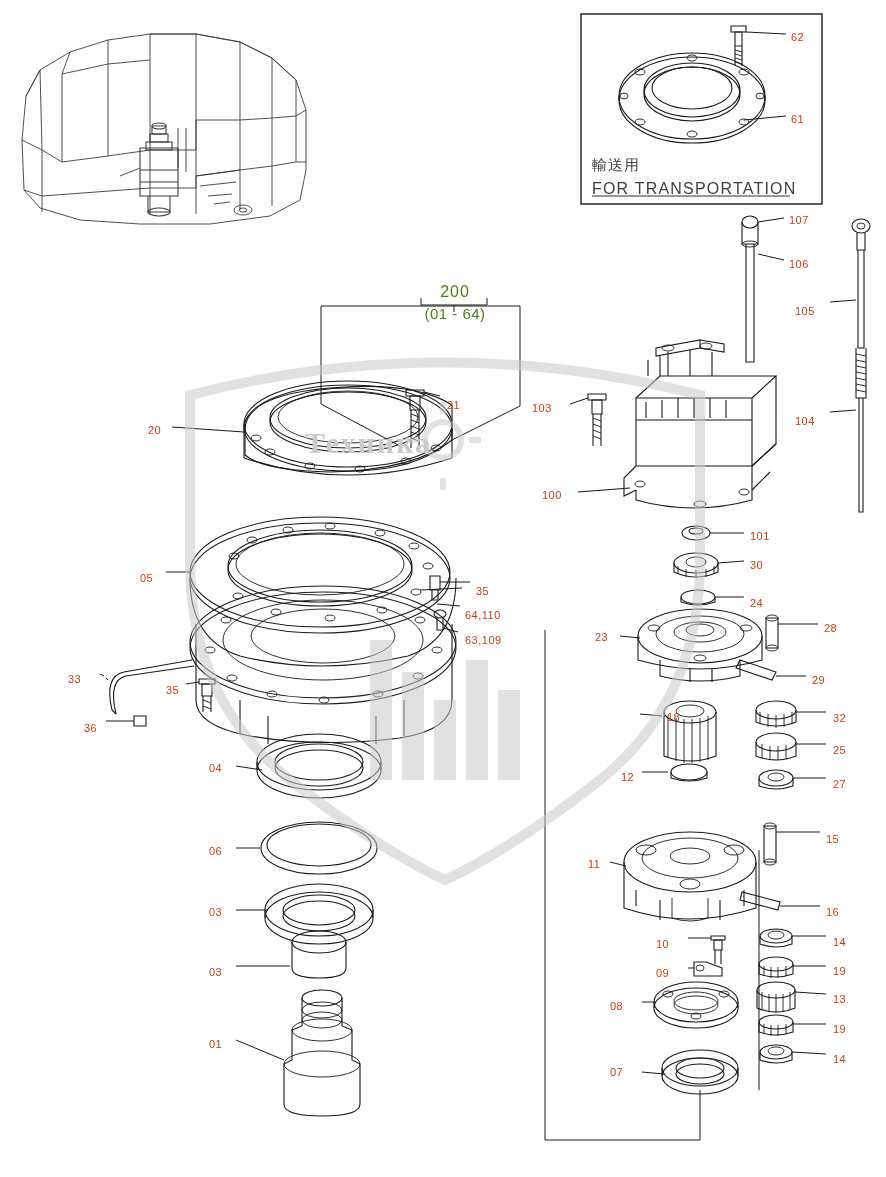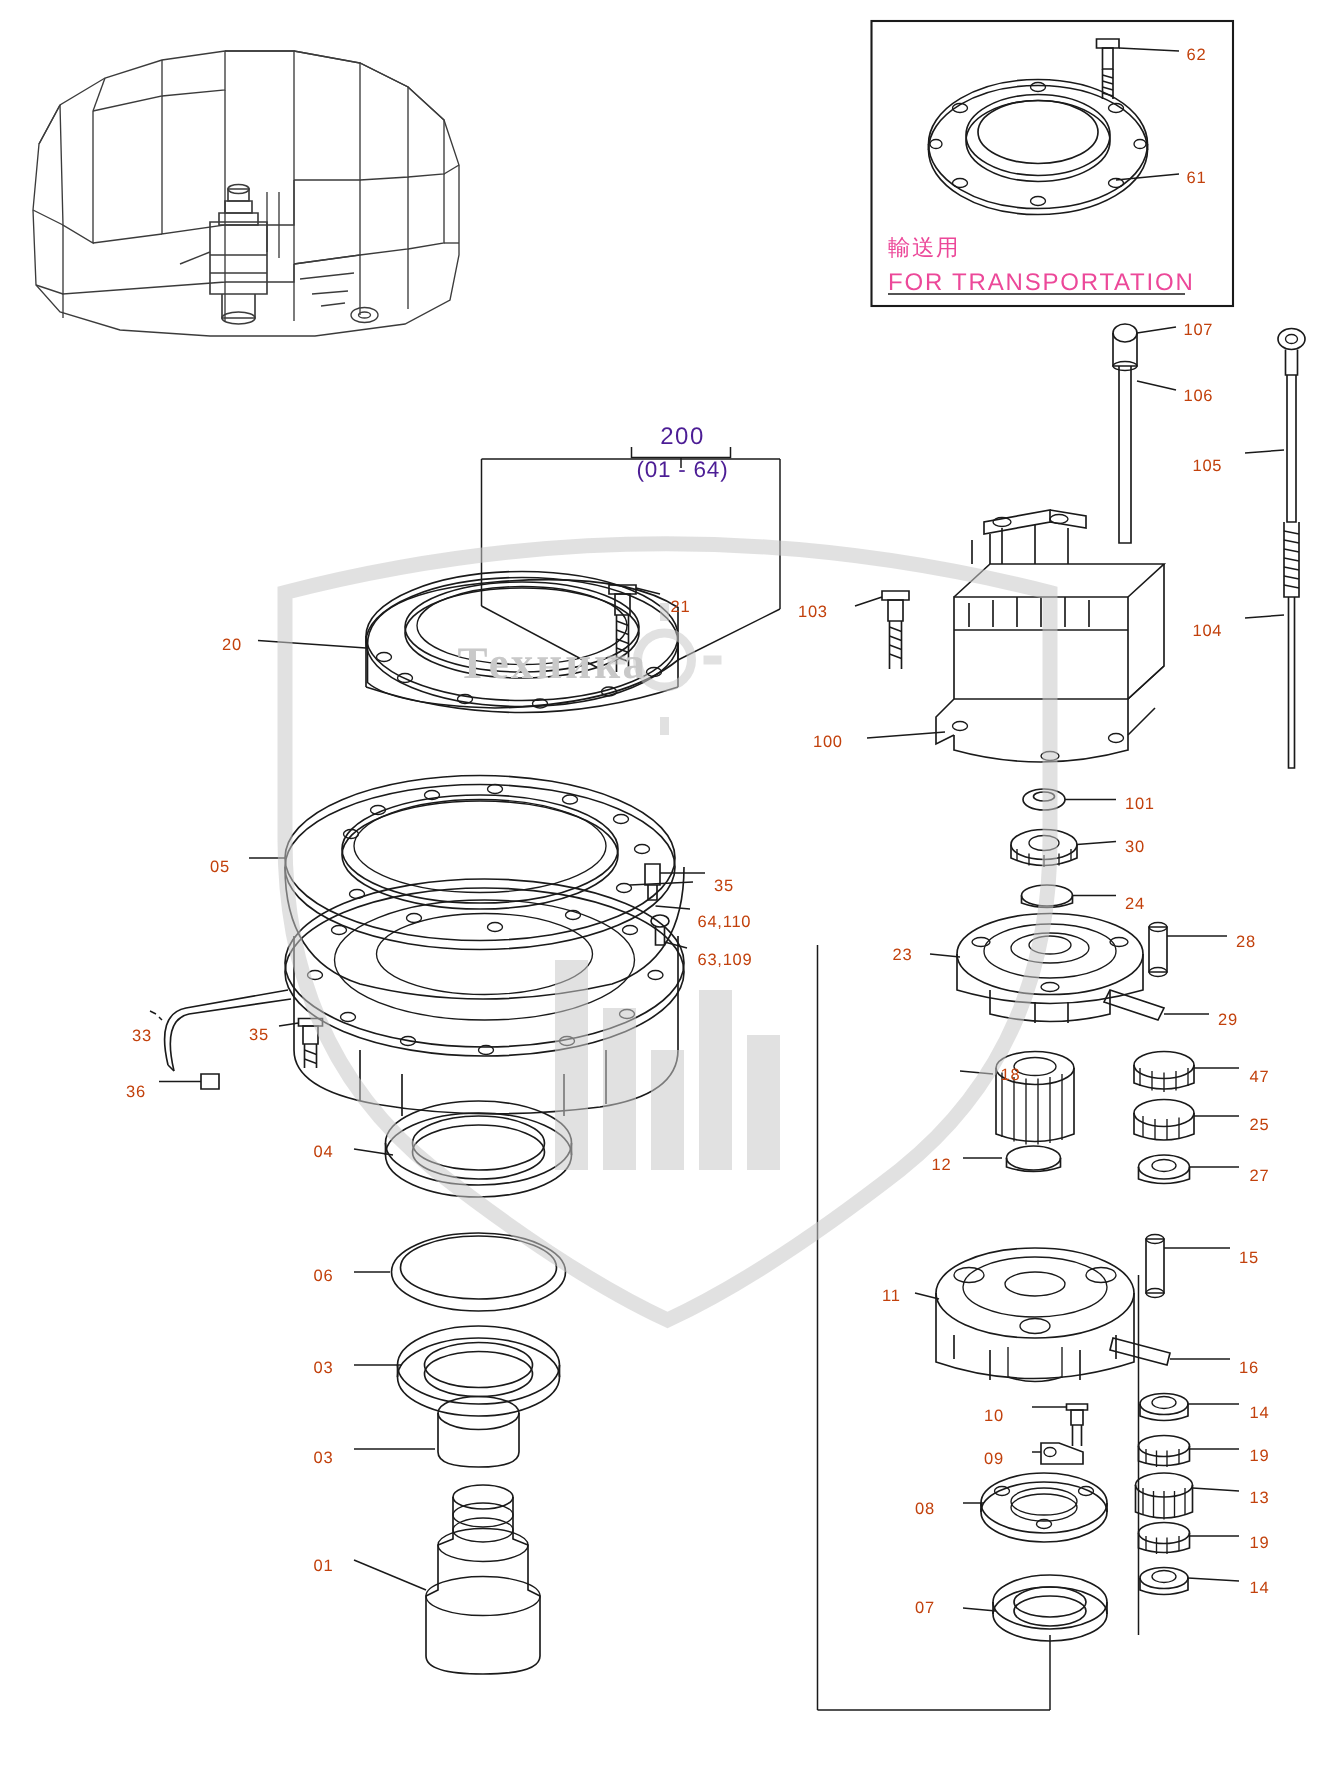--- a/index.html
+++ b/index.html
@@ -28,36 +28,36 @@
     position: absolute;
     font-family: "Liberation Sans", sans-serif;
     font-size: 11px;
     color: #c2410c;
     white-space: nowrap;
     letter-spacing: 0.5px;
   }
   .boxlabel {
     position: absolute;
     font-family: "Liberation Sans", sans-serif;
-    color: #ec4899;
+    color: #404040;
     white-space: nowrap;
   }
   .jp {
     font-size: 15px;
     letter-spacing: 1px;
   }
   .en {
     font-size: 16px;
     letter-spacing: 1.2px;
   }
   .grouplabel {
     position: absolute;
     text-align: center;
     font-size: 16px;
-    color: #4c1d95;
+    color: #4d7c0f;
     letter-spacing: 1px;
   }
   .grouplabel .sub {
     font-size: 15px;
     letter-spacing: 0.5px;
   }
   .wm {
     position: absolute;
     pointer-events: none;
   }
@@ -576,30 +576,30 @@
   <div class="callout" style="left:789px; top:214px;">107</div>
   <div class="callout" style="left:789px; top:258px;">106</div>
   <div class="callout" style="left:795px; top:305px;">105</div>
   <div class="callout" style="left:795px; top:415px;">104</div>
   <div class="callout" style="left:750px; top:530px;">101</div>
   <div class="callout" style="left:750px; top:559px;">30</div>
   <div class="callout" style="left:750px; top:597px;">24</div>
   <div class="callout" style="left:824px; top:622px;">28</div>
   <div class="callout" style="left:812px; top:674px;">29</div>
   <div class="callout" style="left:595px; top:631px;">23</div>
-  <div class="callout" style="left:833px; top:712px;">47</div>
+  <div class="callout" style="left:833px; top:712px;">32</div>
   <div class="callout" style="left:833px; top:744px;">25</div>
   <div class="callout" style="left:833px; top:778px;">27</div>
   <div class="callout" style="left:619px; top:711px;margin-left:48px;">18</div>
   <div class="callout" style="left:621px; top:771px;">12</div>
   <div class="callout" style="left:140px; top:572px;">05</div>
   <div class="callout" style="left:476px; top:585px;">35</div>
   <div class="callout" style="left:465px; top:609px;">64,110</div>
   <div class="callout" style="left:465px; top:634px;">63,109</div>
-  <div class="callout" style="left:88px;  top:673px;margin-top:12px;">33</div>
+  <div class="callout" style="left:68px;  top:673px;">33</div>
   <div class="callout" style="left:166px; top:684px;">35</div>
   <div class="callout" style="left:84px;  top:722px;">36</div>
   <div class="callout" style="left:209px; top:762px;">04</div>
   <div class="callout" style="left:209px; top:845px;">06</div>
   <div class="callout" style="left:209px; top:906px;">03</div>
   <div class="callout" style="left:209px; top:966px;">03</div>
   <div class="callout" style="left:209px; top:1038px;">01</div>
   <div class="callout" style="left:826px; top:833px;">15</div>
   <div class="callout" style="left:588px; top:858px;">11</div>
   <div class="callout" style="left:826px; top:906px;">16</div>

